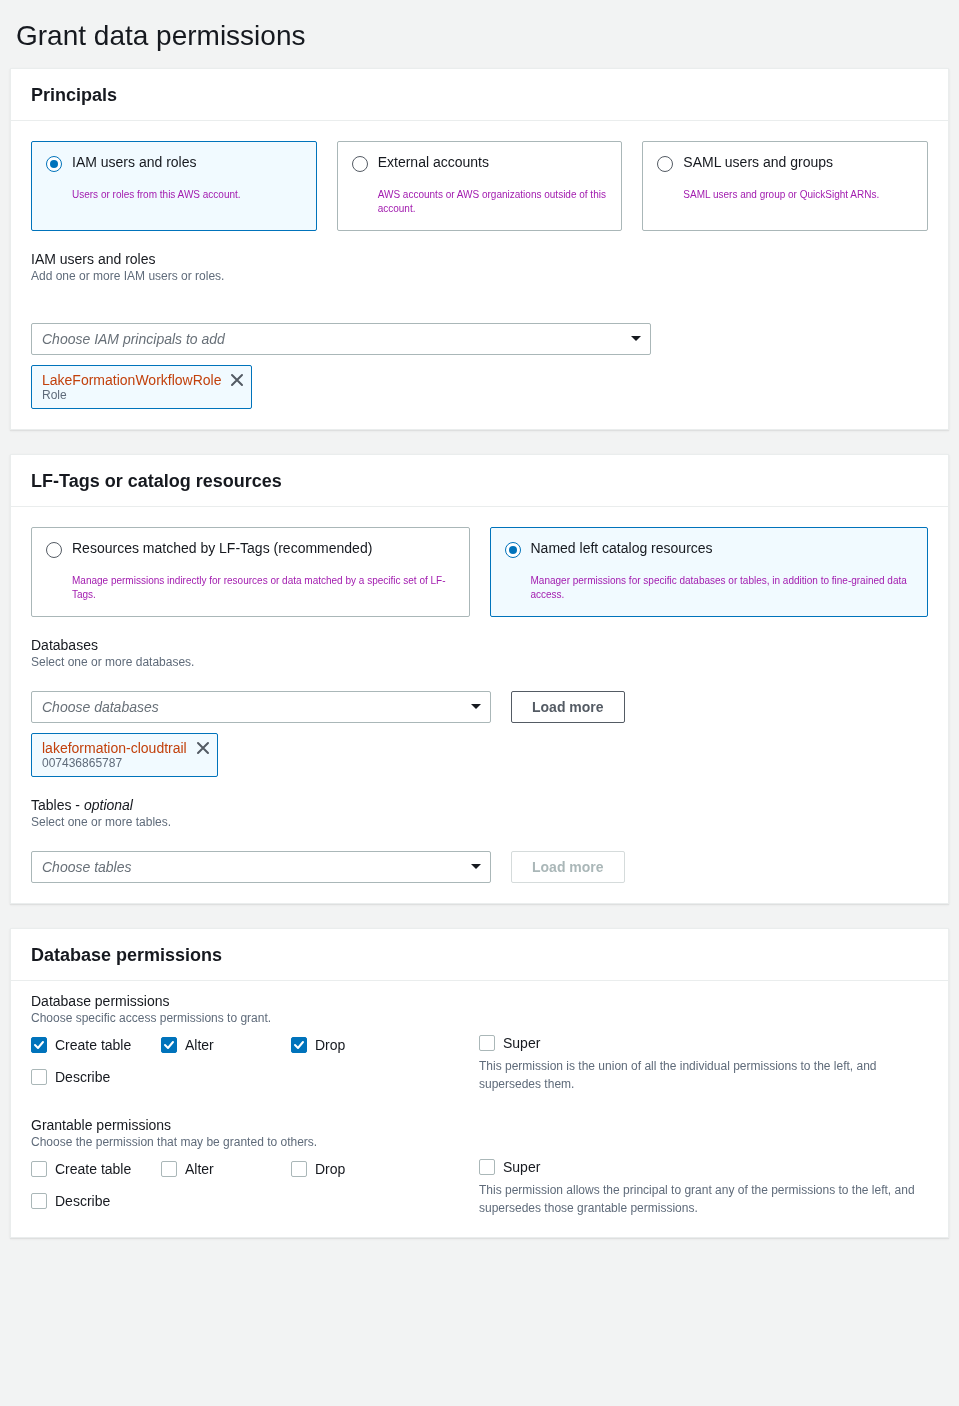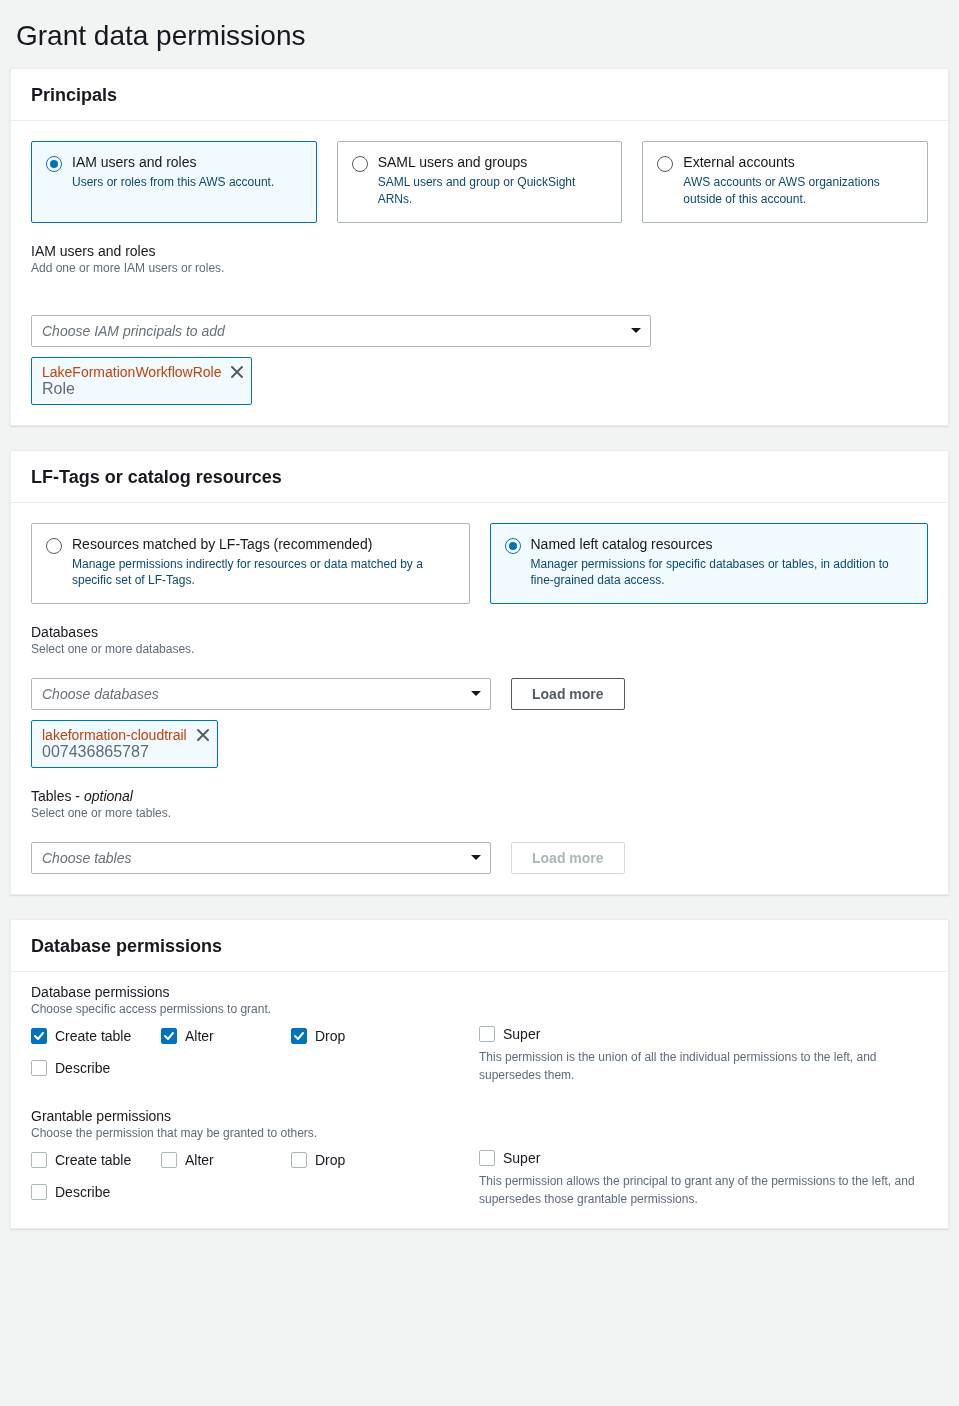--- a/index.html
+++ b/index.html
@@ -76,23 +76,23 @@
     background: #0073bb;
     display: none;
   }
   .tile.selected .radio-inner { display: block; }
   .tile-text .tile-title {
     font-size: 14px;
     font-weight: 400;
     color: #16191f;
   }
   .tile-text .tile-desc {
-    font-size: 12px;
-    color: #0c4a6e;
-    margin-top: 4px;
+    font-size: 10px;
+    color: #a21caf;
+    margin-top: 18px;
     line-height: 1.4;
   }
   
   .field {
     margin-top: 20px;
   }
   .field-label {
     font-size: 14px;
     color: #16191f;
     font-weight: 400;
@@ -132,21 +132,21 @@
     flex-direction: column;
     position: relative;
     min-width: 180px;
   }
   .token-label {
     font-size: 14px;
     color: #c2410c;
     padding-right: 22px;
   }
   .token-sub {
-    font-size: 16px;
+    font-size: 12px;
     color: #5f6b7a;
   }
   .token-x {
     position: absolute;
     right: 6px; top: 6px;
     width: 16px; height: 16px;
     cursor: pointer;
     color: #545b64;
   }
   
@@ -240,29 +240,29 @@
               <div class="radio-inner"></div>
             </div>
           <div class="tile-text">
             <div class="tile-title">IAM users and roles</div>
             <div class="tile-desc">Users or roles from this AWS account.</div>
           </div>
         </div>
         <div class="tile">
           <div class="radio-outer"></div>
           <div class="tile-text">
-            <div class="tile-title">SAML users and groups</div>
-            <div class="tile-desc">SAML users and group or QuickSight ARNs.</div>
+            <div class="tile-title">External accounts</div>
+            <div class="tile-desc">AWS accounts or AWS organizations outside of this account.</div>
           </div>
         </div>
         <div class="tile">
           <div class="radio-outer"></div>
           <div class="tile-text">
-            <div class="tile-title">External accounts</div>
-            <div class="tile-desc">AWS accounts or AWS organizations outside of this account.</div>
+            <div class="tile-title">SAML users and groups</div>
+            <div class="tile-desc">SAML users and group or QuickSight ARNs.</div>
           </div>
         </div>
       </div>
 
       <div class="field">
         <div class="field-label">IAM users and roles</div>
         <div class="field-hint">Add one or more IAM users or roles.</div>
         <div class="wlong">
           <div class="dropdown" style="width:620px">
             <span>Choose IAM principals to add</span>

